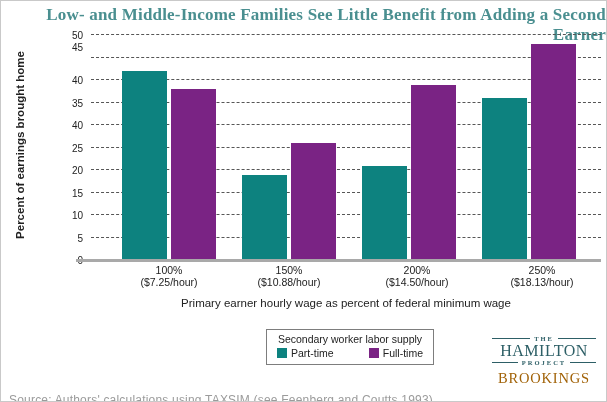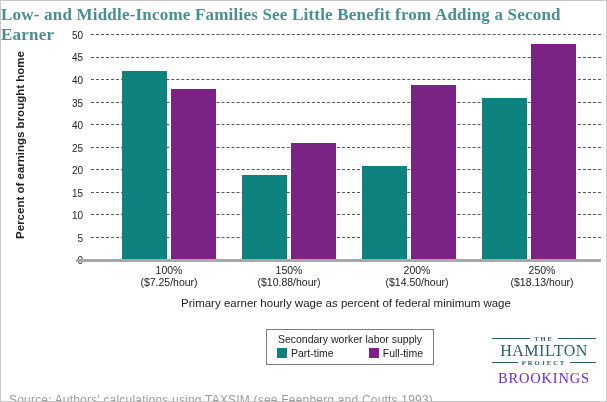--- a/index.html
+++ b/index.html
@@ -3,21 +3,21 @@
 <meta charset="utf-8">
 <style>
   html,body{margin:0;padding:0;background:#e8e8e8;}
   *{box-sizing:border-box;}
   #frame{
     position:relative;width:607px;height:402px;background:#ffffff;
     border:1px solid #c9c9c9;overflow:hidden;
     font-family:"Liberation Sans",sans-serif;
   }
   .chart-title{
-    position:absolute;top:4px;left:0;width:100%;text-align:left;
+    position:absolute;top:4px;left:0;width:100%;text-align:right;
     font-family:"Liberation Serif",serif;
     font-size:17px;font-weight:700;color:#4a8f90;letter-spacing:0.2px;
   }
   .ylabel{
     position:absolute;left:-76px;top:138px;width:190px;text-align:center;
     transform:rotate(-90deg);
     font-size:11.5px;font-weight:700;color:#222;
   }
   #yticks{position:absolute;left:58px;top:34px;width:26px;height:225px;}
   .ytick{
@@ -63,21 +63,21 @@
   }
   .hp-the .rule{flex:1;border-top:1px solid #2d5f66;}
   .hp-name{font-size:16px;letter-spacing:0.5px;line-height:17px;}
   .hp-project{
     display:flex;align-items:center;gap:4px;justify-content:flex-end;
     font-size:6.5px;letter-spacing:2px;font-weight:700;
   }
   .hp-project .rule{flex:1;border-top:1px solid #2d5f66;}
   .brookings{
     margin-top:4px;font-family:"Liberation Serif",serif;
-    font-size:14.5px;letter-spacing:0.8px;color:#6d28d9;
+    font-size:14.5px;letter-spacing:0.8px;color:#a16207;
   }
 </style>
 </head>
 <body>
 
 <div id="frame">
 
   <div class="chart-title">Low- and Middle-Income Families See Little Benefit from Adding a Second Earner</div>
 
   <div class="ylabel">Percent of earnings brought home</div>
@@ -85,21 +85,21 @@
   <div id="yticks">
       <div class="ytick" style="bottom: 0px;">0</div>
       <div class="ytick" style="bottom: 22.5px;">5</div>
       <div class="ytick" style="bottom: 45px;">10</div>
       <div class="ytick" style="bottom: 67.5px;">15</div>
       <div class="ytick" style="bottom: 90px; margin-left: 29px;">20</div>
       <div class="ytick" style="bottom: 112.5px; text-align: center;">25</div>
       <div class="ytick" style="bottom: 135px;">40</div>
       <div class="ytick" style="bottom: 157.5px;">35</div>
       <div class="ytick" style="bottom: 180px;">40</div>
-      <div class="ytick" style="bottom: 203px;">45</div>
+      <div class="ytick" style="bottom: 213px;">45</div>
       <div class="ytick" style="bottom: 225px;">50</div>
     </div>
 
   <div id="plot">
       <div class="gridline" style="bottom: 22.5px;"></div>
       <div class="gridline" style="bottom: 45px;"></div>
       <div class="gridline" style="bottom: 67.5px;"></div>
       <div class="gridline" style="bottom: 90px;"></div>
       <div class="gridline" style="bottom: 112.5px;"></div>
       <div class="gridline" style="bottom: 135px;"></div>

